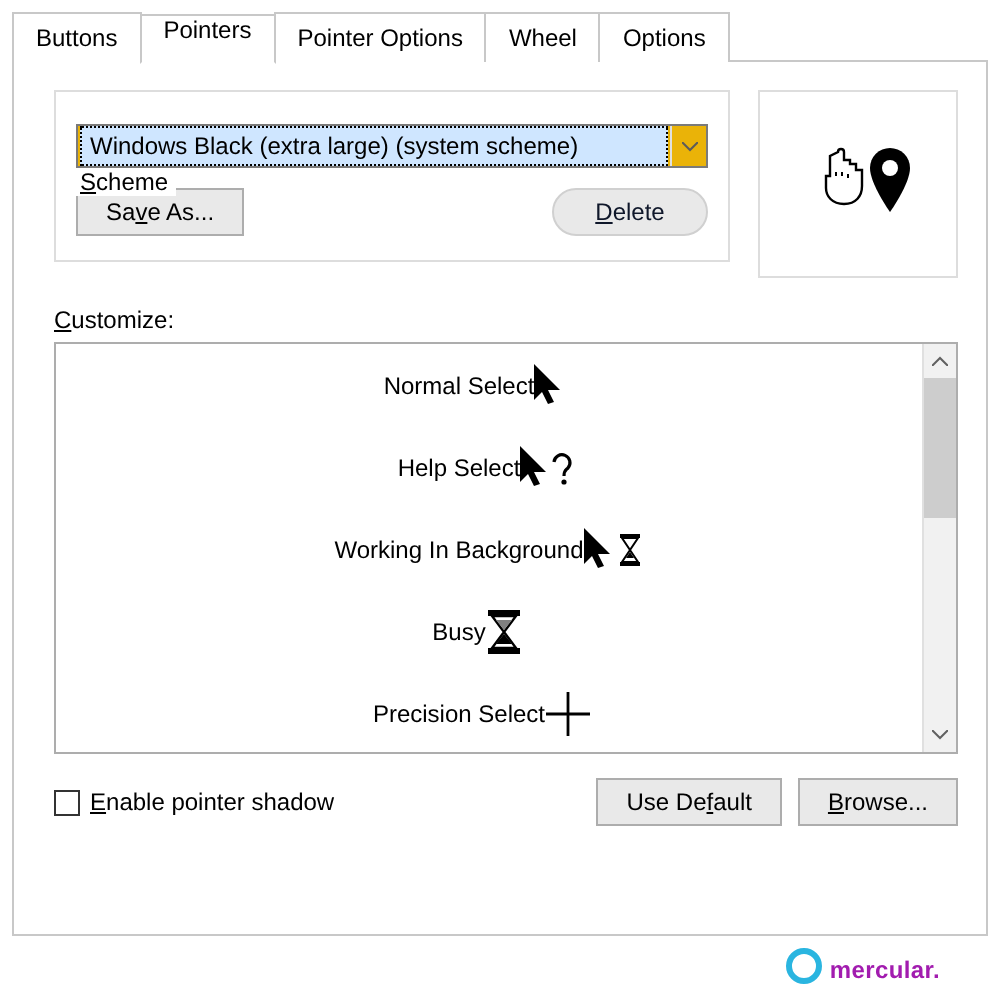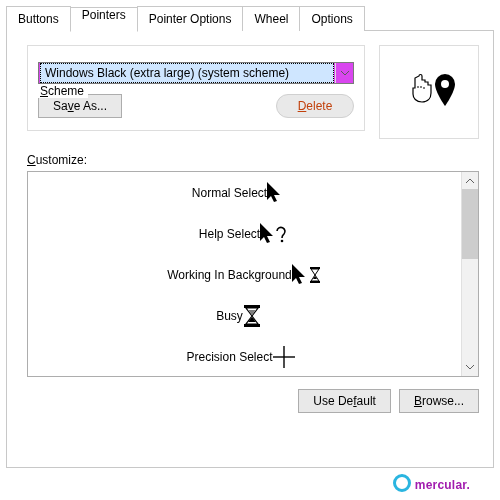--- a/index.html
+++ b/index.html
@@ -5,26 +5,26 @@
 * { box-sizing: border-box; font-family: 'Segoe UI', Tahoma, sans-serif; font-size: 12px; }
 body { margin: 0; background: #fff; width: 500px; height: 500px; position: relative; }
 .tabstrip { display: flex; margin: 6px 6px 0 6px; position: relative; z-index: 2; }
 .tab { padding: 5px 11px; border: 1px solid #c8c8c8; border-bottom: none; background: #fff; margin-right: -1px; cursor: pointer; }
 .tab.active { background: #fff; border-bottom: 1px solid #fff; position: relative; top: 1px; padding-top: 0; padding-bottom: 6px; }
 .panel { border: 1px solid #c8c8c8; margin: 0 6px 6px 6px; padding: 14px 14px 14px 20px; position: relative; top: -1px; height: 438px; }
 .scheme-row { display: flex; align-items: flex-start; gap: 14px; }
 .fieldset { border: 1px solid #ddd; padding: 10px 10px 12px 10px; position: relative; flex: 1; }
 .fieldset-legend { position: absolute; top: -8px; left: 8px; background: #fff; padding: 0 4px; margin-top: 46px; }
 .underline { text-decoration: underline; }
-.scheme-combo { width: 100%; border: 1px solid #7a7a7a; background: #d946ef; display: flex; align-items: center; height: 22px; margin-top: 6px; }
+.scheme-combo { width: 100%; border: 1px solid #7a7a7a; background: #eab308; display: flex; align-items: center; height: 22px; margin-top: 6px; }
 .scheme-combo-text { flex: 1; padding: 2px 4px; background: #cfe6ff; border: 1px dotted #000; margin: 1px; white-space: nowrap; overflow: hidden; }
 .scheme-combo-btn { width: 18px; height: 100%; display: flex; align-items: center; justify-content: center; border-left: 1px solid #e0e0e0; }
 .scheme-buttons { display: flex; justify-content: space-between; gap: 8px; margin-top: 10px; }
 .btn { border: 1px solid #adadad; background: #e9e9e9; padding: 4px 14px; min-width: 78px; text-align: center; cursor: pointer; }
-.btn.disabled { color: #c2410c; cursor: default; border-color: #d0d0d0; border-radius: 12px; }
+.btn.disabled { color: #0f172a; cursor: default; border-color: #d0d0d0; border-radius: 12px; }
 .preview-box { border: 1px solid #ddd; width: 100px; height: 94px; display: flex; align-items: center; justify-content: center; }
 .customize-label { margin-top: 14px; margin-bottom: 4px; }
 .listbox { border: 1px solid #adadad; height: 206px; display: flex; }
 .list-body { flex: 1; overflow: hidden; }
 .list-item { display: flex; align-items: center; justify-content: center; padding: 10px 12px 10px 10px; height: 41px; }
 .list-item-icon { font-size: 18px; width: 28px; text-align: right; }
 .scrollbar { width: 17px; background: #f1f1f1; display: flex; flex-direction: column; border-left: 1px solid #e0e0e0; }
 .scroll-arrow { height: 17px; display: flex; align-items: center; justify-content: center; color: #606060; }
 .scroll-thumb { background: #cdcdcd; width: 100%; height: 70px; margin-top: 0; }
 .scroll-track { flex: 1; }
@@ -151,20 +151,24 @@
       <div class="scroll-track"></div>
       <div class="scroll-arrow">
         <svg width="8" height="5">
             <path d="M0 0 L4 4 L8 0" stroke="#606060" fill="none"></path>
           </svg>
       </div>
     </div>
   </div>
 
   <div class="bottom-row">
+    <span style="display:flex;align-items:center;">
+      <span class="checkbox"></span>
+      <span><span class="underline">E</span>nable pointer shadow</span>
+    </span>
     <span class="spacer"></span>
     <div class="btn">Use De<span class="underline">f</span>ault</div>
     <div class="btn"><span class="underline">B</span>rowse...</div>
   </div>
 
 </div>
 
 <div class="watermark">
   <span class="ring"></span>
   <span>mercular.</span>

